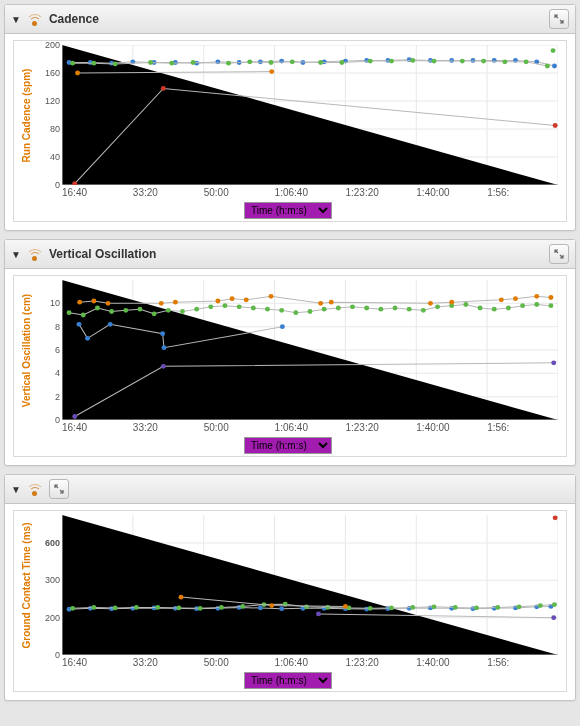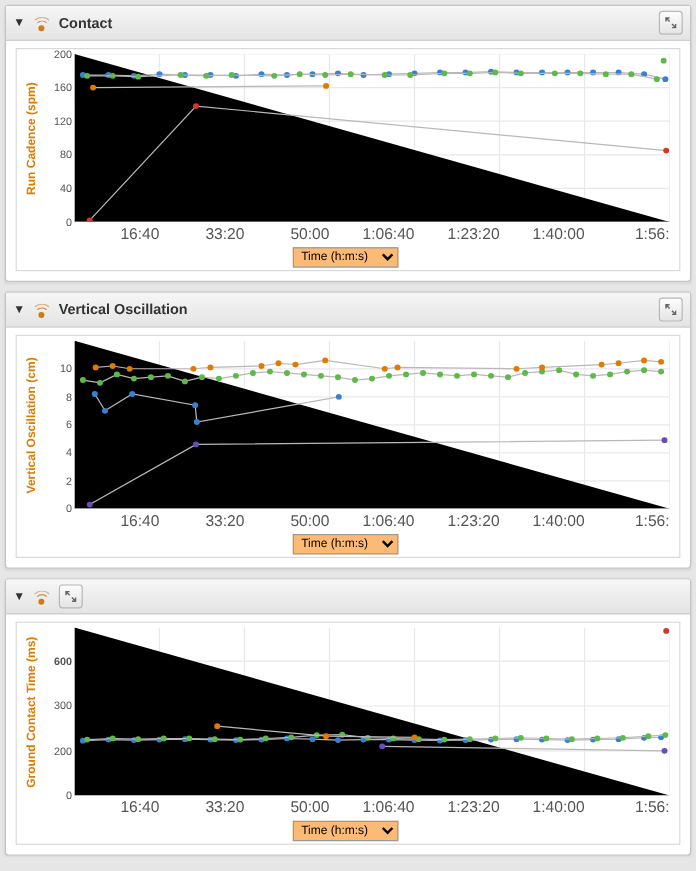--- a/index.html
+++ b/index.html
@@ -122,51 +122,51 @@
   .plot svg { width:100%; height:100%; display:block; }
   .grid path { stroke:var(--grid-line); stroke-width:1; }
   .series-line { fill:none; stroke:#b8b8b8; stroke-width:1; }
   .pt { stroke:none; }
   .xticks {
     display:flex;
     margin-left:44px;
     margin-top:2px;
   }
   .xtick {
-    font-size:13px;
+    font-size:10px;
     color:#555;
     flex:1 1 0;
-    text-align:right;
+    text-align:left;
     white-space:nowrap;
   }
   .xaxis-ctrl {
     display:flex;
     justify-content:center;
     margin-top:4px;
   }
   .xaxis-select {
     font-size:10px;
     padding:1px 2px;
     border:1px solid #9a9a9a;
-    background:#fdba74;
+    background:#a21caf;
   }
 </style>
 </head>
 <body>
 
 <div id="root">
     <div class="panel">
       <div class="panel-header">
         <span class="tri">▼</span>
         <span class="sensor-icon">
           <span class="arc2"></span>
           <span class="arc1"></span>
           <span class="dot"></span>
         </span>
-        <span class="title">Contact</span>
+        <span class="title">Cadence</span>
         <div class="expand-btn">
           <svg viewBox="0 0 10 10">
             <path d="M1 4 L1 1 L4 1 M1 1 L4 4" stroke="#666" stroke-width="1.2" fill="none"></path>
             <path d="M6 9 L9 9 L9 6 M9 9 L6 6" stroke="#666" stroke-width="1.2" fill="none"></path>
           </svg>
         </div>
       </div>
       <div class="panel-body">
         <div class="chart-wrap">
           <div class="chart-row">

